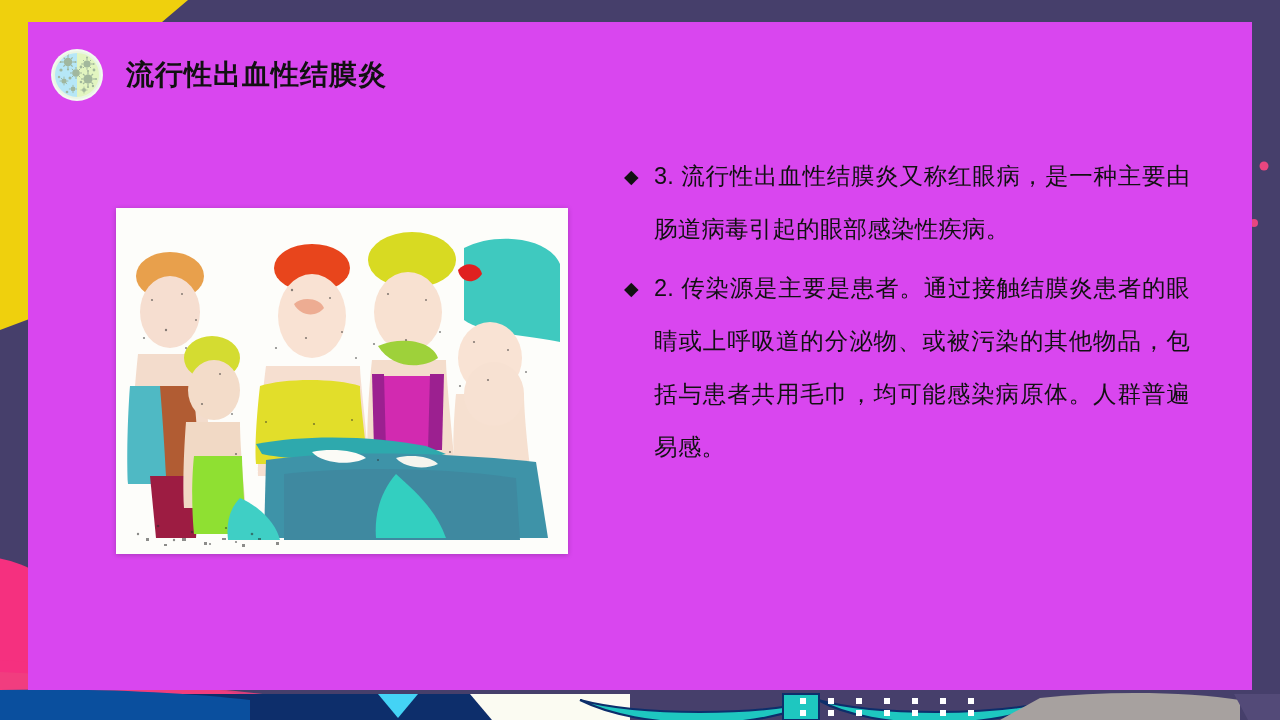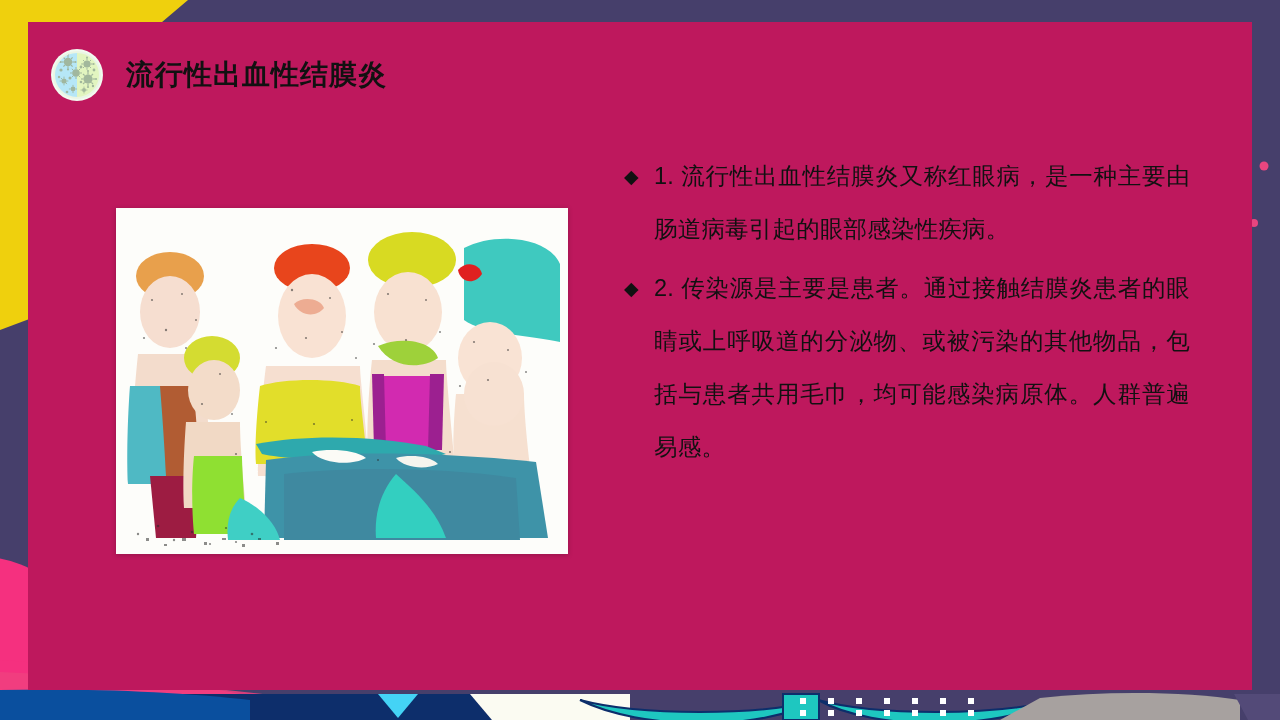--- a/index.html
+++ b/index.html
@@ -11,21 +11,21 @@
   }
 
   
   #bg-deco { position:absolute; inset:0; width:1280px; height:720px; }
 
   
   .card {
     position:absolute;
     left:28px; top:22px;
     width:1224px; height:668px;
-    background:#be185d;
+    background:#d946ef;
     z-index:5;
     overflow:hidden;
   }
 
   
   .header {
     position:absolute; left:22px; top:26px;
     display:flex; align-items:center; gap:22px;
   }
   .brand-icon { width:54px; height:54px; flex:0 0 auto; display:block; }
@@ -330,20 +330,20 @@
           <rect x="126" y="336" width="3" height="3"></rect>
         <rect x="142" y="330" width="3" height="2"></rect>
           <rect x="160" y="334" width="3" height="3"></rect>
       </g>
     </svg>
   </div>
 
   <div class="body-text">
     <div class="bullet-row">
       <span class="bullet-mark">◆</span>
-      <span class="bullet-body">1. 流行性出血性结膜炎又称红眼病，是一种主要由肠道病毒引起的眼部感染性疾病。</span>
+      <span class="bullet-body">3. 流行性出血性结膜炎又称红眼病，是一种主要由肠道病毒引起的眼部感染性疾病。</span>
     </div>
     <div class="bullet-row">
       <span class="bullet-mark">◆</span>
       <span class="bullet-body">2. 传染源是主要是患者。通过接触结膜炎患者的眼睛或上呼吸道的分泌物、或被污染的其他物品，包括与患者共用毛巾，均可能感染病原体。人群普遍易感。</span>
     </div>
   </div>
 </div>
 
 </body></html>

